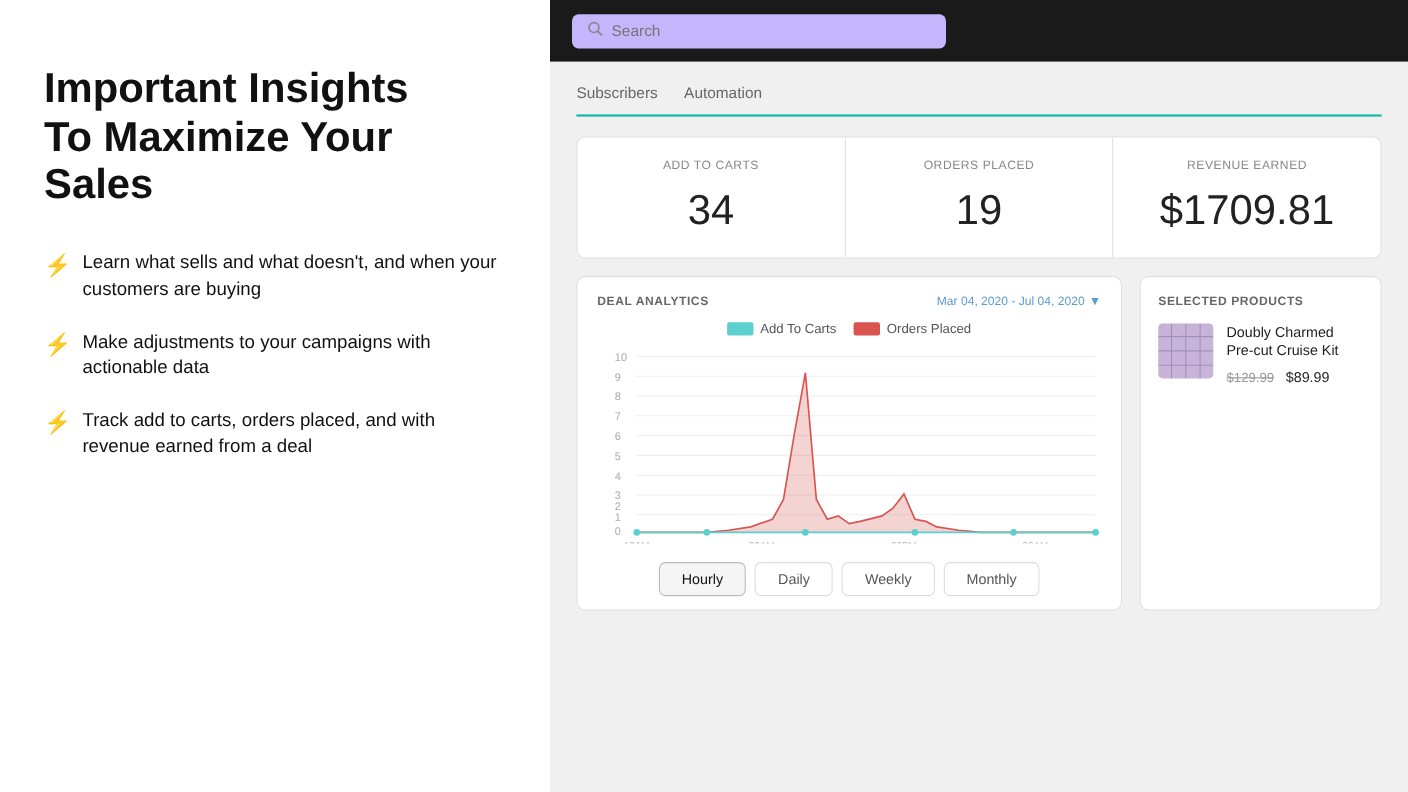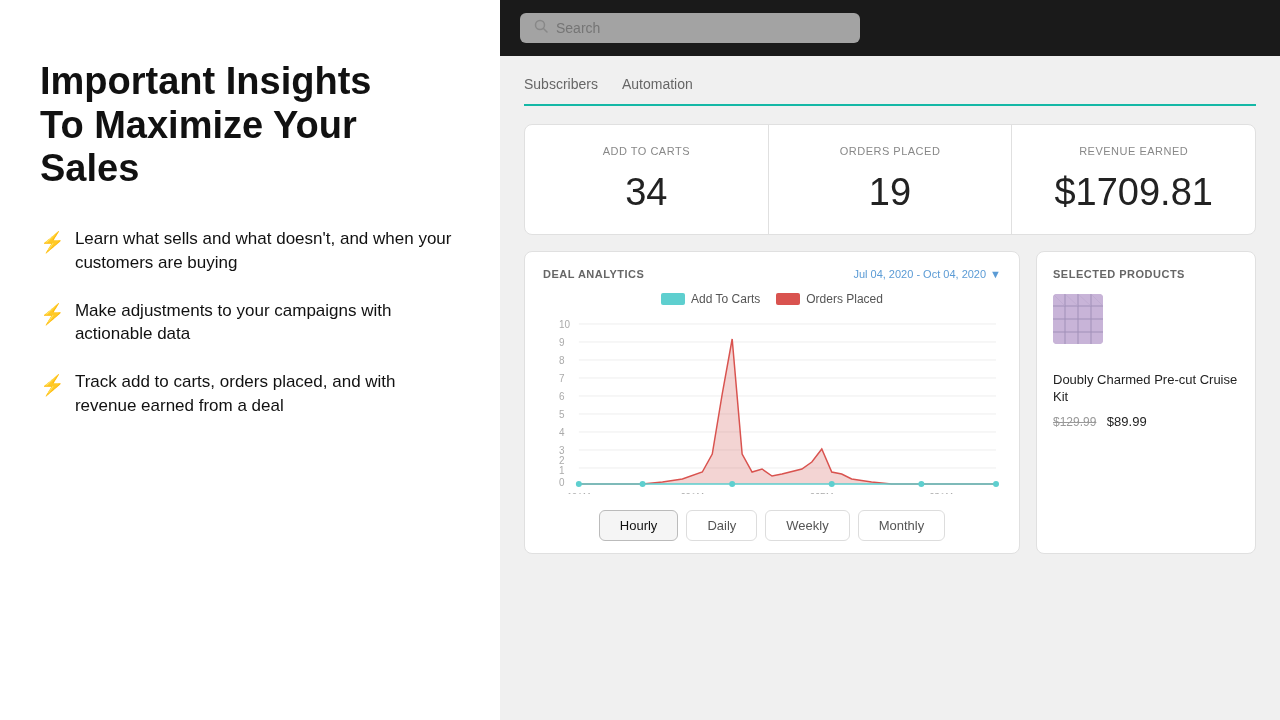--- a/index.html
+++ b/index.html
@@ -53,21 +53,21 @@
 
     
     .top-nav {
       background: #1a1a1a;
       height: 56px;
       display: flex;
       align-items: center;
       padding: 0 20px;
     }
     .search-bar {
-      background: #a3a3a3;
+      background: #c4b5fd;
       border-radius: 6px;
       display: flex;
       align-items: center;
       padding: 6px 14px;
       width: 340px;
       gap: 8px;
     }
     .search-icon-svg {
       color: #888;
     }
@@ -233,23 +233,22 @@
     .products-title {
       font-size: 11px;
       font-weight: 600;
       color: #666;
       letter-spacing: 0.5px;
       text-transform: uppercase;
       margin-bottom: 14px;
     }
     .product-item {
       display: flex;
-      gap: 28px;
+      gap: 12px;
       align-items: flex-start;
-      flex-direction: column;
     }
     .product-image {
       width: 50px;
       height: 50px;
       background: #c8b8d8;
       border-radius: 4px;
       flex-shrink: 0;
       display: flex;
       align-items: center;
       justify-content: center;
@@ -335,21 +334,21 @@
         <div class="stat-value">$1709.81</div>
       </div>
     </div>
 
     <div class="lower-section">
 
       <div class="chart-card">
         <div class="chart-header">
           <span class="chart-title">DEAL ANALYTICS</span>
           <span class="date-range">
-            <span>Jul 04, 2020 - Oct 04, 2020</span>
+            <span>Mar 04, 2020 - Jul 04, 2020</span>
             <span>▼</span>
           </span>
         </div>
 
         <div class="legend">
           <div class="legend-item">
             <div class="legend-color legend-teal"></div>
             <span>Add To Carts</span>
           </div>
           <div class="legend-item">

